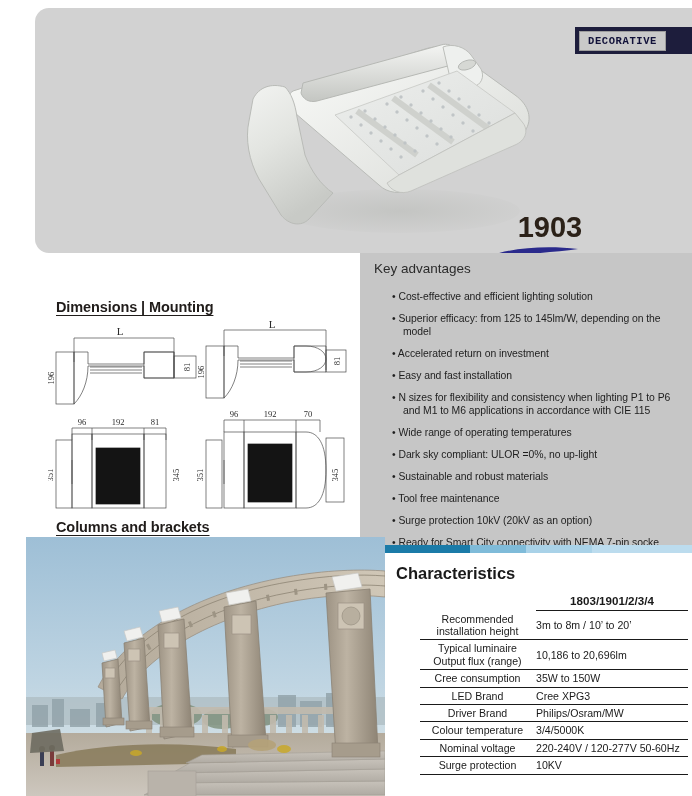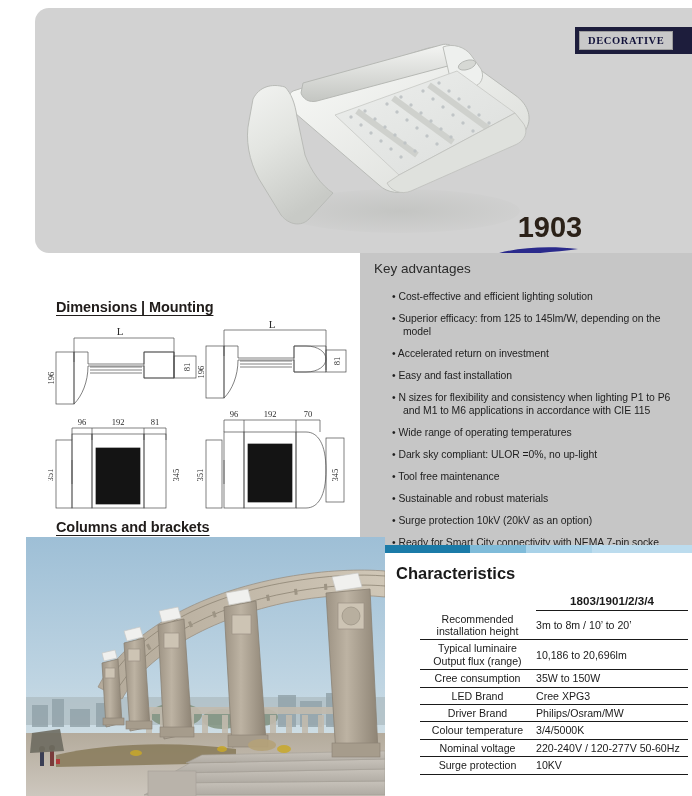--- a/index.html
+++ b/index.html
@@ -40,21 +40,21 @@
     padding-left: 4px;
   }
   #badge .badge-box {
     background: #c9c9c9;
     border: 1px solid #9d9d9d;
     color: #12123a;
     font-size: 10.5px;
     font-weight: bold;
     letter-spacing: .6px;
     padding: 3px 8px 3px 8px;
-    font-family: Liberation Serif, serif;
+    font-family: Liberation Mono, monospace;
   }
 
   
   #lum { position: absolute; left: 150px; top: 35px; width: 400px; height: 190px; }
 
   
   #model-wrap { position: absolute; left: 455px; top: 205px; width: 120px; text-align: center; }
   #model-num {
     font-size: 29px; font-weight: bold; color: #2b2118;
     font-family: "Liberation Sans", sans-serif;
@@ -284,22 +284,22 @@
   <div id="adv-panel">
     <div id="adv-title">Key advantages</div>
     <div id="adv-list">
       <p class="adv-item">• Cost-effective and efficient lighting solution</p>
       <p class="adv-item wrap">• Superior efficacy: from 125 to 145lm/W, depending on the model</p>
       <p class="adv-item">• Accelerated return on investment</p>
       <p class="adv-item">• Easy and fast installation</p>
       <p class="adv-item wrap">• N sizes for flexibility and consistency when lighting P1 to P6 and M1 to M6 applications in accordance with CIE 115</p>
       <p class="adv-item">• Wide range of operating temperatures</p>
       <p class="adv-item">• Dark sky compliant: ULOR =0%, no up-light</p>
+      <p class="adv-item">• Sustainable and robust materials</p>
       <p class="adv-item">• Tool free maintenance</p>
-      <p class="adv-item">• Sustainable and robust materials</p>
       <p class="adv-item">• Surge protection 10kV (20kV as an option)</p>
       <p class="adv-item">• Ready for Smart City connectivity with NEMA 7-pin socke</p>
     </div>
   </div>
   <div id="teal-bar-left"></div>
   <div id="teal-bar"></div>
 
   <div id="dim-head">Dimensions | Mounting</div>
 
   <svg id="drawings" viewBox="0 0 305 195">

